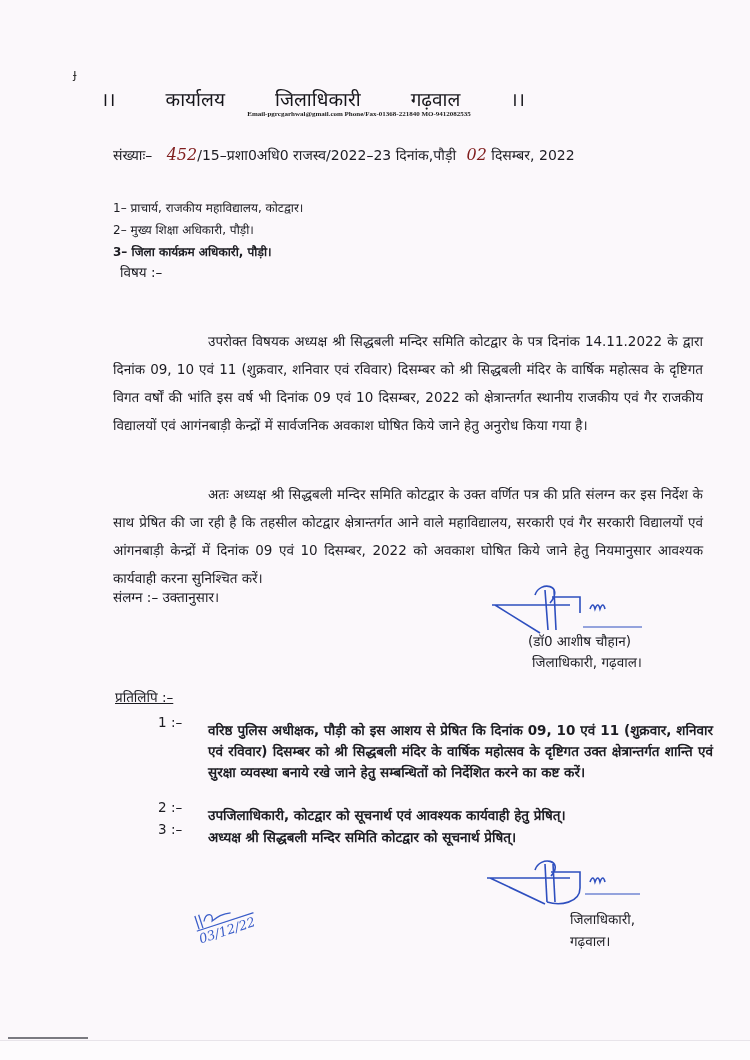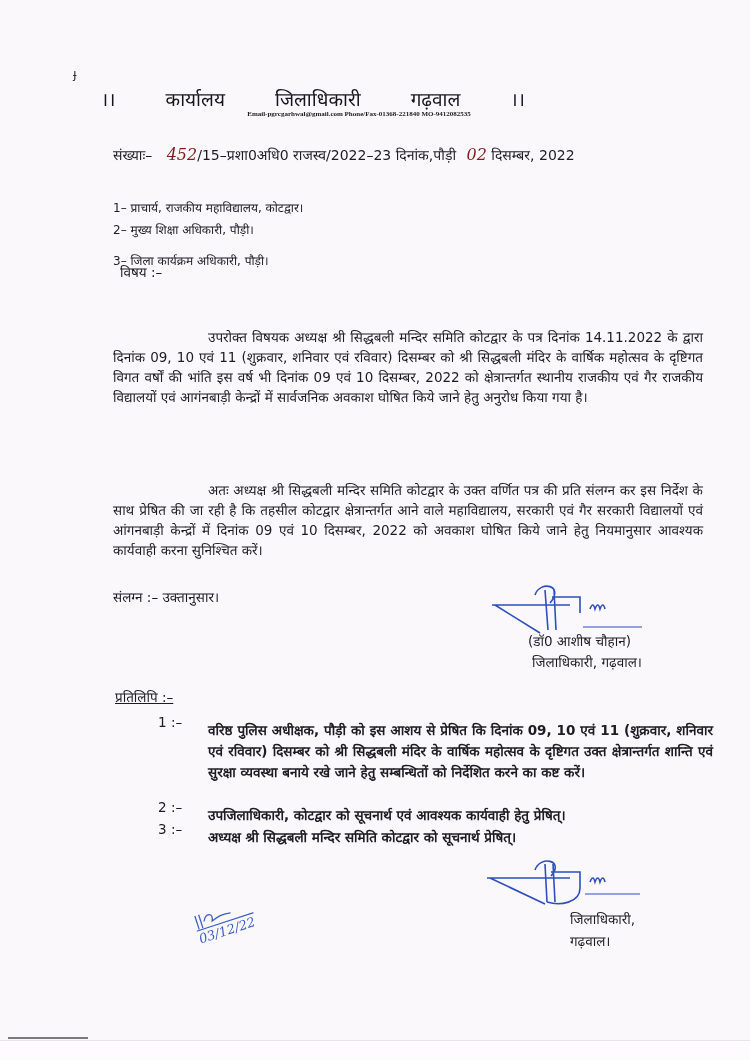--- a/index.html
+++ b/index.html
@@ -40,21 +40,21 @@
   }
   .addressee {
     position: absolute; left: 113px; font-size: 12px; white-space: nowrap; margin-top: 16px;
   }
   .subject-label { position: absolute; left: 120px; top: 263px; font-size: 13.5px; }
   .subject-text {
     position: absolute; left: 205px; top: 263px; width: 495px; font-size: 13.5px; line-height: 21px;
     text-align: justify;
   }
   .para {
-    position: absolute; left: 113px; width: 590px; font-size: 13.5px; line-height: 20px;
+    position: absolute; left: 113px; width: 590px; font-size: 13.5px; line-height: 28px;
     text-align: justify; text-indent: 95px;
   }
   .enclosure { position: absolute; left: 113px; top: 588px; font-size: 13.5px; }
   .signature {
     position: absolute; color: #2e4fbf;
   }
   .sig-name { position: absolute; left: 528px; top: 632px; font-size: 13.5px; }
   .sig-desig { position: absolute; left: 532px; top: 653px; font-size: 13.5px; }
   .copy-heading {
     position: absolute; left: 115px; top: 688px; font-size: 13.5px; text-decoration: underline;
@@ -87,21 +87,21 @@
 
   <div class="ref-line">
     <span>संख्याः–</span>
     <span class="hand" style="margin-left:10px;">452</span><span>/15–प्रशा0अधि0 राजस्व/2022–23 दिनांक,पौड़ी</span>
     <span class="hand" style="margin-left:6px;">02</span>
     <span>दिसम्बर, 2022</span>
   </div>
 
   <div class="addressee" style="top:183px;">1– प्राचार्य, राजकीय महाविद्यालय, कोटद्वार।</div>
   <div class="addressee" style="top:205px;">2– मुख्य शिक्षा अधिकारी, पौड़ी।</div>
-  <div class="addressee" style="top:236px;">3– जिला कार्यक्रम अधिकारी, पौड़ी।</div>
+  <div class="addressee" style="top:227px;font-weight:bold;">3– जिला कार्यक्रम अधिकारी, पौड़ी।</div>
 
   <div class="subject-label">विषय :–</div>
 
   <div class="para" style="top:327px;">उपरोक्त विषयक अध्यक्ष श्री सिद्धबली मन्दिर समिति कोटद्वार के पत्र दिनांक 14.11.2022 के द्वारा दिनांक 09, 10 एवं 11 (शुक्रवार, शनिवार एवं रविवार) दिसम्बर को श्री सिद्धबली मंदिर के वार्षिक महोत्सव के दृष्टिगत विगत वर्षों की भांति इस वर्ष भी दिनांक 09 एवं 10 दिसम्बर, 2022 को क्षेत्रान्तर्गत स्थानीय राजकीय एवं गैर राजकीय विद्यालयों एवं आगंनबाड़ी केन्द्रों में सार्वजनिक अवकाश घोषित किये जाने हेतु अनुरोध किया गया है।</div>
   <div class="para" style="top:480px;">अतः अध्यक्ष श्री सिद्धबली मन्दिर समिति कोटद्वार के उक्त वर्णित पत्र की प्रति संलग्न कर इस निर्देश के साथ प्रेषित की जा रही है कि तहसील कोटद्वार क्षेत्रान्तर्गत आने वाले महाविद्यालय, सरकारी एवं गैर सरकारी विद्यालयों एवं आंगनबाड़ी केन्द्रों में दिनांक 09 एवं 10 दिसम्बर, 2022 को अवकाश घोषित किये जाने हेतु नियमानुसार आवश्यक कार्यवाही करना सुनिश्चित करें।</div>
   <div class="enclosure">संलग्न :– उक्तानुसार।</div>
 
   <svg class="signature" style="left:490px; top:585px;" width="160" height="55" viewBox="0 0 160 55">
     <path d="M2 20 L80 20 M5 20 L50 48 M45 10 C50 -5 75 0 60 18 M55 5 L58 45 M64 5 L66 45 M62 12 L90 12 L90 28" fill="none" stroke="#2e4fbf" stroke-width="1.6"></path>
     <path d="M100 24 q3 -8 5 0 q3 -8 5 0 q3 -8 5 0" fill="none" stroke="#2e4fbf" stroke-width="1.6"></path>

